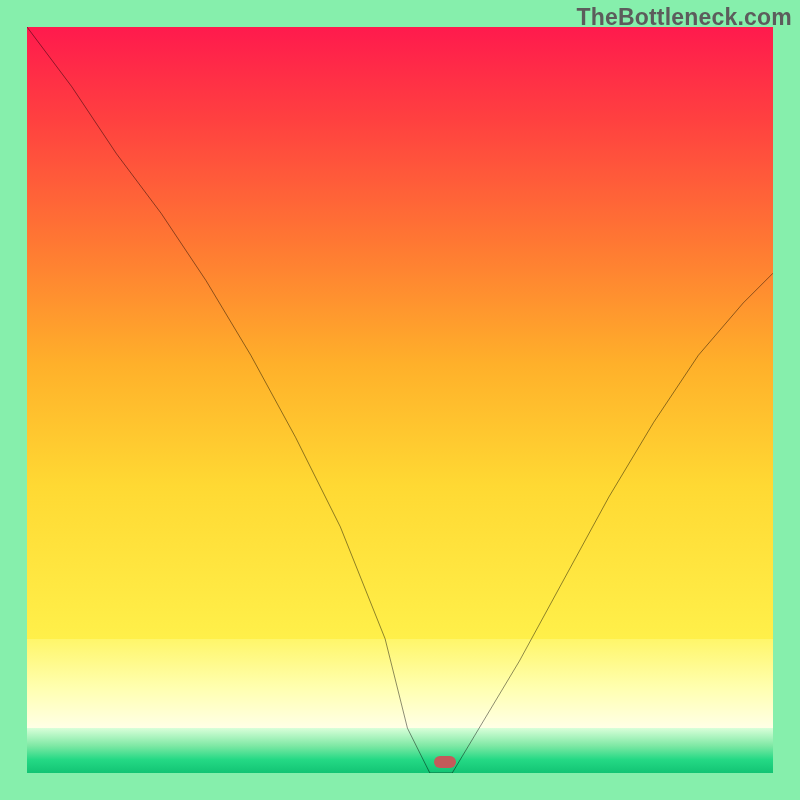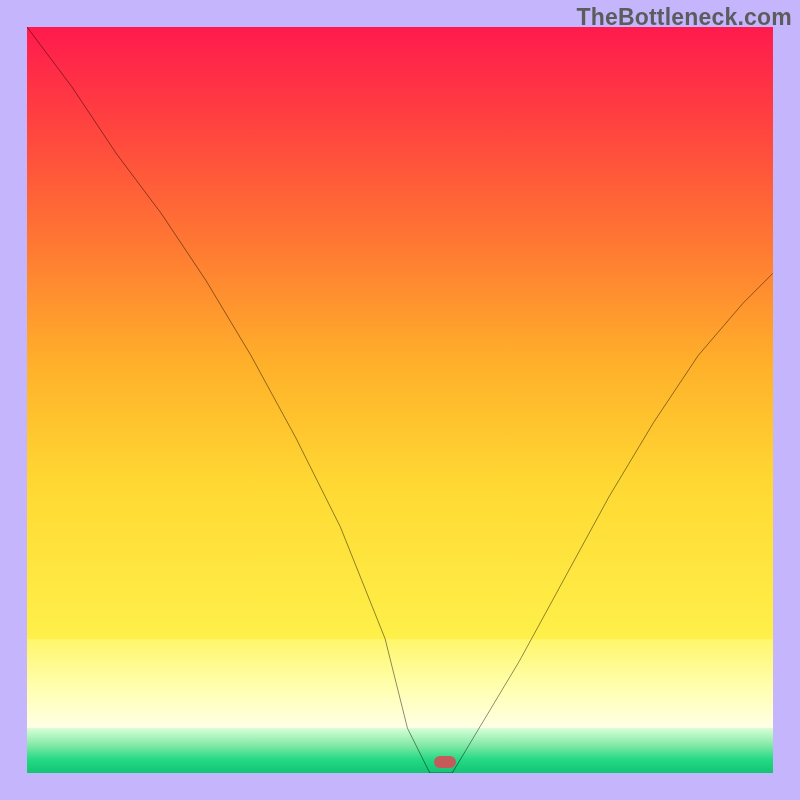--- a/index.html
+++ b/index.html
@@ -7,21 +7,21 @@
     padding: 0;
     width: 800px;
     height: 800px;
     background: #000;
     overflow: hidden;
   }
   .frame {
     position: relative;
     width: 800px;
     height: 800px;
-    background: #c4b5fd;
+    background: #86efac;
   }
   .plot-area {
     position: absolute;
     left: 27px;
     top: 27px;
     width: 746px;
     height: 746px;
     overflow: hidden;
   }
   .gradient-bg {

